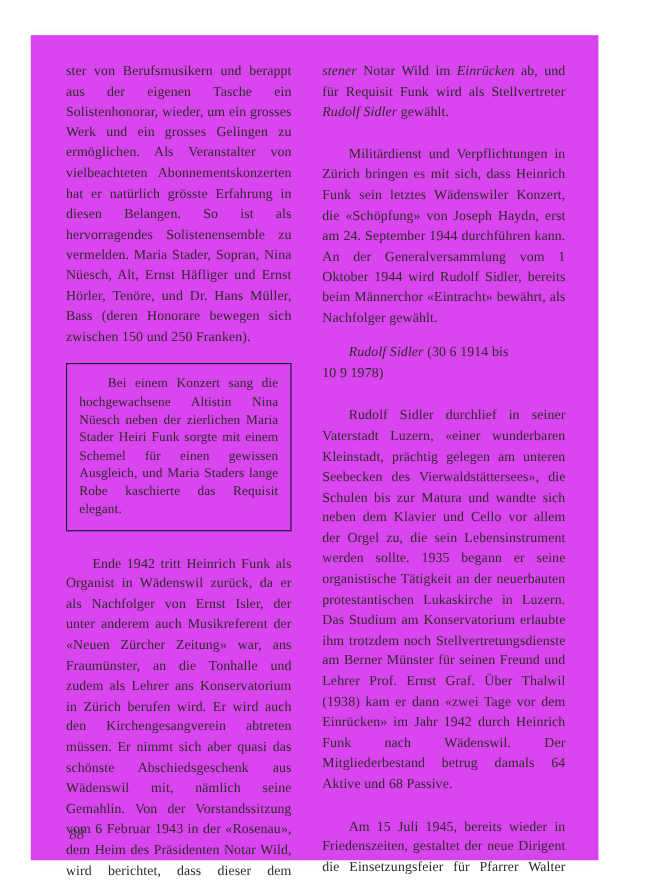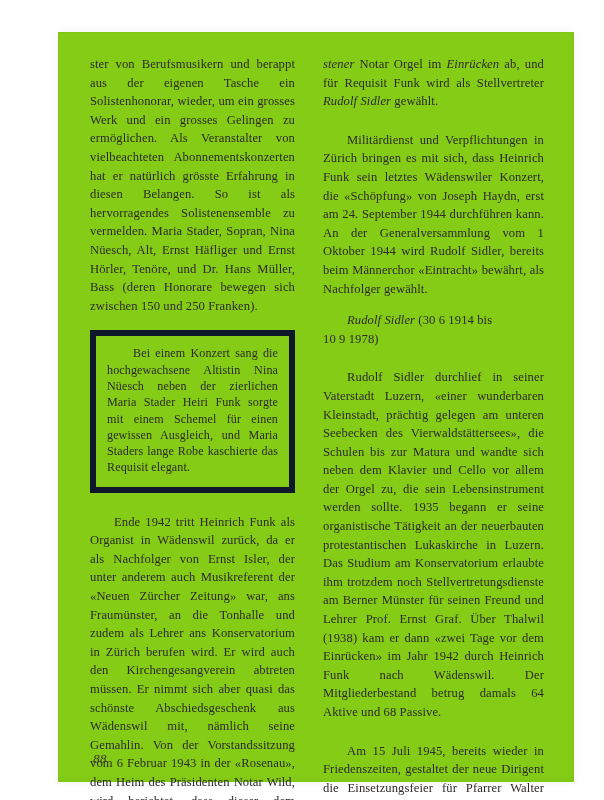--- a/index.html
+++ b/index.html
@@ -13,25 +13,25 @@
   .canvas {
     position: relative;
     width: 604px;
     height: 800px;
     background: #ffffff;
     font-family: "Liberation Serif", "DejaVu Serif", serif;
     color: #2d2a28;
   }
   .sheet {
     position: absolute;
-    left: 58px;
+    left: 28px;
     top: 32px;
     width: 516px;
     height: 750px;
-    background: #84cc16;
+    background: #d946ef;
     box-shadow: 0 0 9px rgba(0,0,0,0.055), inset -6px 0 10px -7px rgba(0,0,0,0.05), inset 0 -6px 10px -7px rgba(0,0,0,0.05);
     border: 1px solid rgba(0,0,0,0.025);
     box-sizing: border-box;
   }
   .columns {
     display: flex;
     gap: 28px;
     padding: 22px 29px 0 31px;
     box-sizing: border-box;
   }
@@ -44,21 +44,21 @@
   }
   .col-left  { flex: 0 0 205px; width: 205px; }
   .col-right { flex: 1 1 auto; }
   .para {
     margin: 0;
     text-align: justify;
   }
   .indent { text-indent: 24px; margin-top: 20px; }
   .it { font-style: italic; font-family: Liberation Serif, serif; }
   .note-box {
-    border: 6px solid #0f172a;
+    border: 1px solid #0f172a;
     margin: 15px 0 19px 0;
     padding: 9px 11px 11px 11px;
     font-size: 12.1px;
     line-height: 16.3px;
     text-align: justify;
     text-indent: 26px;
   }
   .heading {
     margin: 13px 0 12px 0;
     text-align: left;
@@ -78,21 +78,21 @@
 
 <div class="canvas">
   <div class="sheet">
     <div class="columns">
       <div class="col col-left">
           <p class="para"><span>ster von Berufsmusikern und berappt aus der eigenen Tasche ein Solistenhonorar, wieder, um ein grosses Werk und ein grosses Gelingen zu ermöglichen. Als Veranstalter von vielbeachteten Abonnementskonzerten hat er natürlich grösste Erfahrung in diesen Belangen. So ist als hervorragendes Solistenensemble zu vermelden. Maria Stader, Sopran, Nina Nüesch, Alt, Ernst Häfliger und Ernst Hörler, Tenöre, und Dr. Hans Müller, Bass (deren Honorare bewegen sich zwischen 150 und 250 Franken).</span></p>
           <div class="note-box"><span>Bei einem Konzert sang die hochgewachsene Altistin Nina Nüesch neben der zierlichen Maria Stader Heiri Funk sorgte mit einem Schemel für einen gewissen Ausgleich, und Maria Staders lange Robe kaschierte das Requisit elegant.</span></div>
           <p class="para indent"><span>Ende 1942 tritt Heinrich Funk als Organist in Wädenswil zurück, da er als Nachfolger von Ernst Isler, der unter anderem auch Musikreferent der «Neuen Zürcher Zeitung» war, ans Fraumünster, an die Tonhalle und zudem als Lehrer ans Konservatorium in Zürich berufen wird. Er wird auch den Kirchengesangverein abtreten müssen. Er nimmt sich aber quasi das schönste Abschiedsgeschenk aus Wädenswil mit, nämlich seine Gemahlin. Von der Vorstandssitzung vom 6 Februar 1943 in der «Rosenau», dem Heim des Präsidenten Notar Wild, wird berichtet, dass dieser dem Brautpaar Heinrich Funk – Fräulein Bertschmann (Tochter des Wädenswiler Gemeindeschreibers) einen besonderen Willkomm entbietet und «die Verlobung des Dirigenten mit der Quästorin als einzigartige Begebenheit in der Geschichte des Kirchengesangvereins» bezeichnet. Eine Woche später, an der Generalversammlung, löst </span></p>
         </div>
       <div class="col col-right">
-          <p class="para"><span class="it">stener</span><span> Notar Orgel im </span><span class="it">Einrücken</span><span> ab, und für Requisit Funk wird als Stellvertreter </span><span class="it">Rudolf Sidler</span><span> gewählt.</span></p>
+          <p class="para"><span class="it">stener</span><span> Notar Wild im </span><span class="it">Einrücken</span><span> ab, und für Requisit Funk wird als Stellvertreter </span><span class="it">Rudolf Sidler</span><span> gewählt.</span></p>
           <p class="para indent"><span>Militärdienst und Verpflichtungen in Zürich bringen es mit sich, dass Heinrich Funk sein letztes Wädenswiler Konzert, die «Schöpfung» von Joseph Haydn, erst am 24. September 1944 durchführen kann. An der Generalversammlung vom 1 Oktober 1944 wird Rudolf Sidler, bereits beim Männerchor «Eintracht» bewährt, als Nachfolger gewählt.</span></p>
           <p class="heading indent"><span class="it">Rudolf Sidler</span><span> (30 6 1914 bis</span><br><span>10 9 1978)</span></p>
           <p class="para indent"><span>Rudolf Sidler durchlief in seiner Vaterstadt Luzern, «einer wunderbaren Kleinstadt, prächtig gelegen am unteren Seebecken des Vierwaldstättersees», die Schulen bis zur Matura und wandte sich neben dem Klavier und Cello vor allem der Orgel zu, die sein Lebensinstrument werden sollte. 1935 begann er seine organistische Tätigkeit an der neuerbauten protestantischen Lukaskirche in Luzern. Das Studium am Konservatorium erlaubte ihm trotzdem noch Stellvertretungsdienste am Berner Münster für seinen Freund und Lehrer Prof. Ernst Graf. Über Thalwil (1938) kam er dann «zwei Tage vor dem Einrücken» im Jahr 1942 durch Heinrich Funk nach Wädenswil. Der Mitgliederbestand betrug damals 64 Aktive und 68 Passive.</span></p>
           <p class="para indent"><span>Am 15 Juli 1945, bereits wieder in Friedenszeiten, gestaltet der neue Dirigent die Einsetzungsfeier für Pfarrer Walter Angst, der jahrzehntelang ein treuer Freund für die Belange des Chores und mein lieber Mitsänger – hört ihr den kräftigen Tenor von «Hurrah», wie ihn seine Kommilitonen nannten?! – sein sollte. Auch die Amtseinsetzung von Pfarrhelfer Hans Suter fällt in diese Zeit.</span></p>
         </div>
     </div>
     <div class="page-number">88</div>
   </div>
 </div>
 

